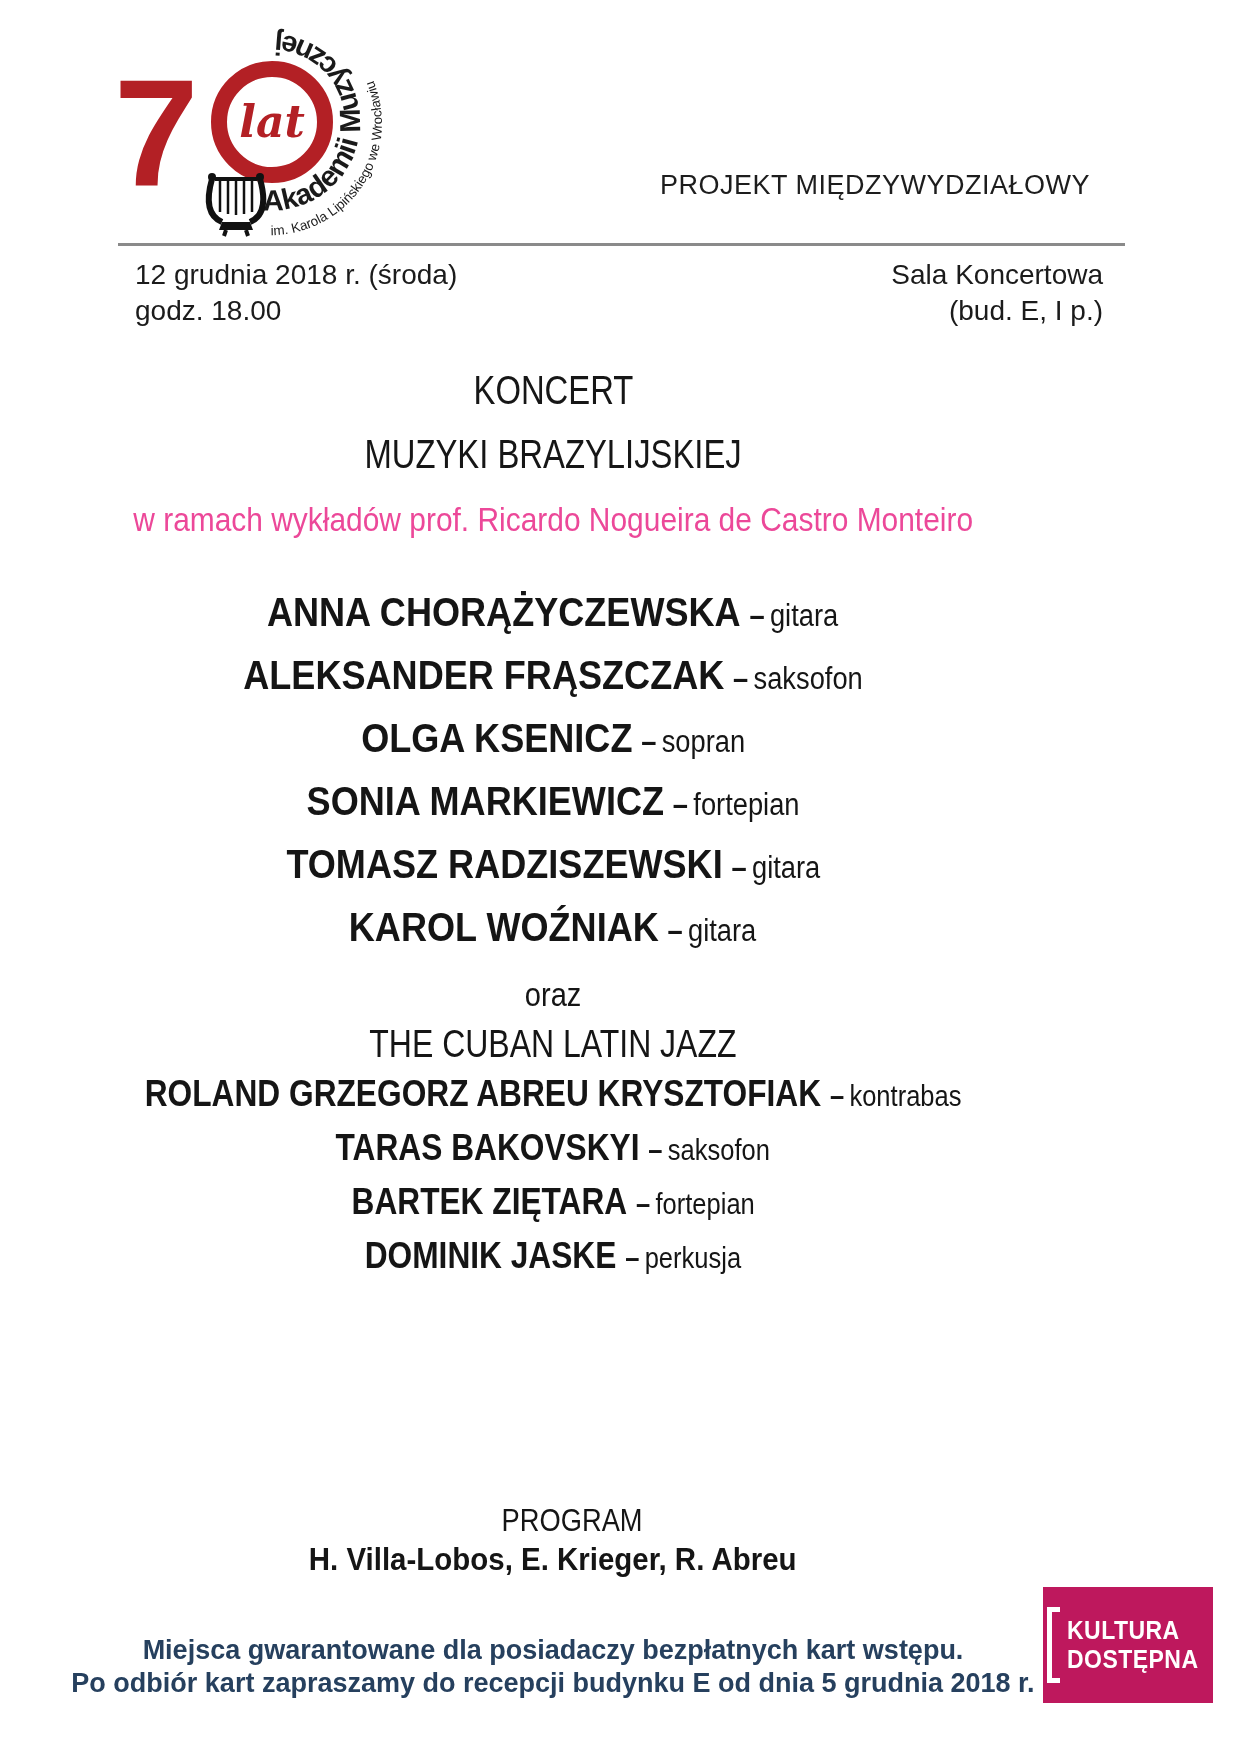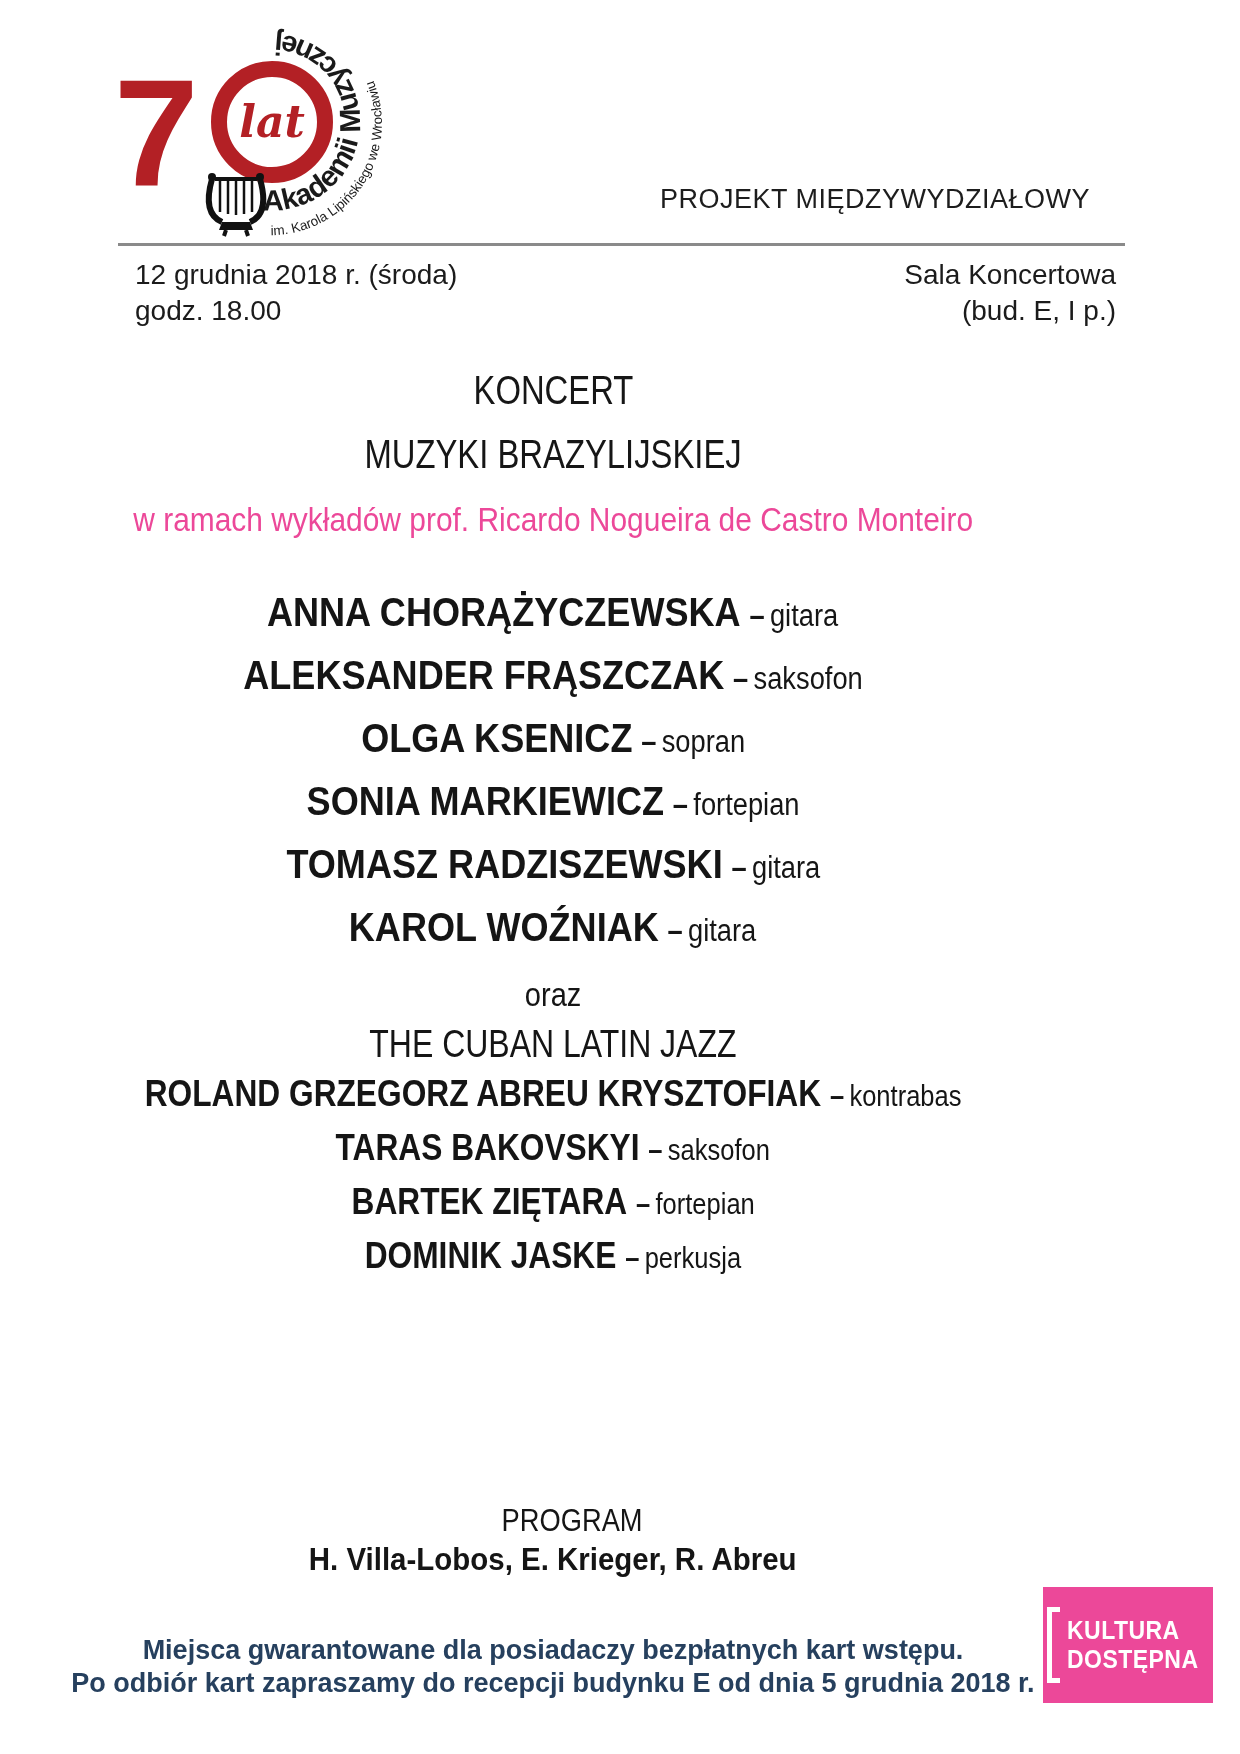--- a/index.html
+++ b/index.html
@@ -11,29 +11,29 @@
     height: 1754px;
     margin: 0 auto;
     background: #ffffff;
     color: #151515;
     overflow: hidden;
   }
 
   
   .logo-wrap { position: absolute; left: 112px; top: 22px; width: 320px; height: 225px; }
   .project-line {
-    position: absolute; top: 184px; right: 150px;
+    position: absolute; top: 170px; right: 150px;
     font-size: 27px; letter-spacing: 0.5px; color: #1d1d1d;
   }
   .rule {
     position: absolute; top: 243px; left: 118px; right: 115px;
     height: 3px; background: #8a8a8a;
   }
   .meta {
-    position: absolute; top: 257px; left: 135px; right: 124px;
+    position: absolute; top: 257px; left: 135px; right: 137px;
     font-size: 28px; color: #1b1b1b;
   }
   .meta-row { display: flex; justify-content: space-between; line-height: 36px; }
 
   
   .col { position: absolute; left: 0; width: 1106px; text-align: center; }
 
   .cond { display: inline-block; transform: scaleX(0.82); transform-origin: 50% 50%; white-space: nowrap; }
   .cond2 { display: inline-block; transform: scaleX(0.88); transform-origin: 50% 50%; white-space: nowrap; }
 
@@ -165,21 +165,21 @@
   <div class="col program-block">
     <div class="program-heading"><span class="cond2">PROGRAM</span></div>
     <div><span class="program-composers">H. Villa-Lobos, E. Krieger, R. Abreu</span></div>
   </div>
 
   <div class="footer-note" style="color:#26405e">
     <div>Miejsca gwarantowane dla posiadaczy bezpłatnych kart wstępu.</div>
     <div>Po odbiór kart zapraszamy do recepcji budynku E od dnia 5 grudnia 2018 r.</div>
   </div>
 
-  <div class="badge" style="background:#ec4899">
+  <div class="badge" style="background:#be185d">
     <div class="badge-inner">
       <div class="bracket"></div>
       <div class="badge-text">
         <div>KULTURA</div>
         <div>DOSTĘPNA</div>
       </div>
     </div>
   </div>
 
 </div>

